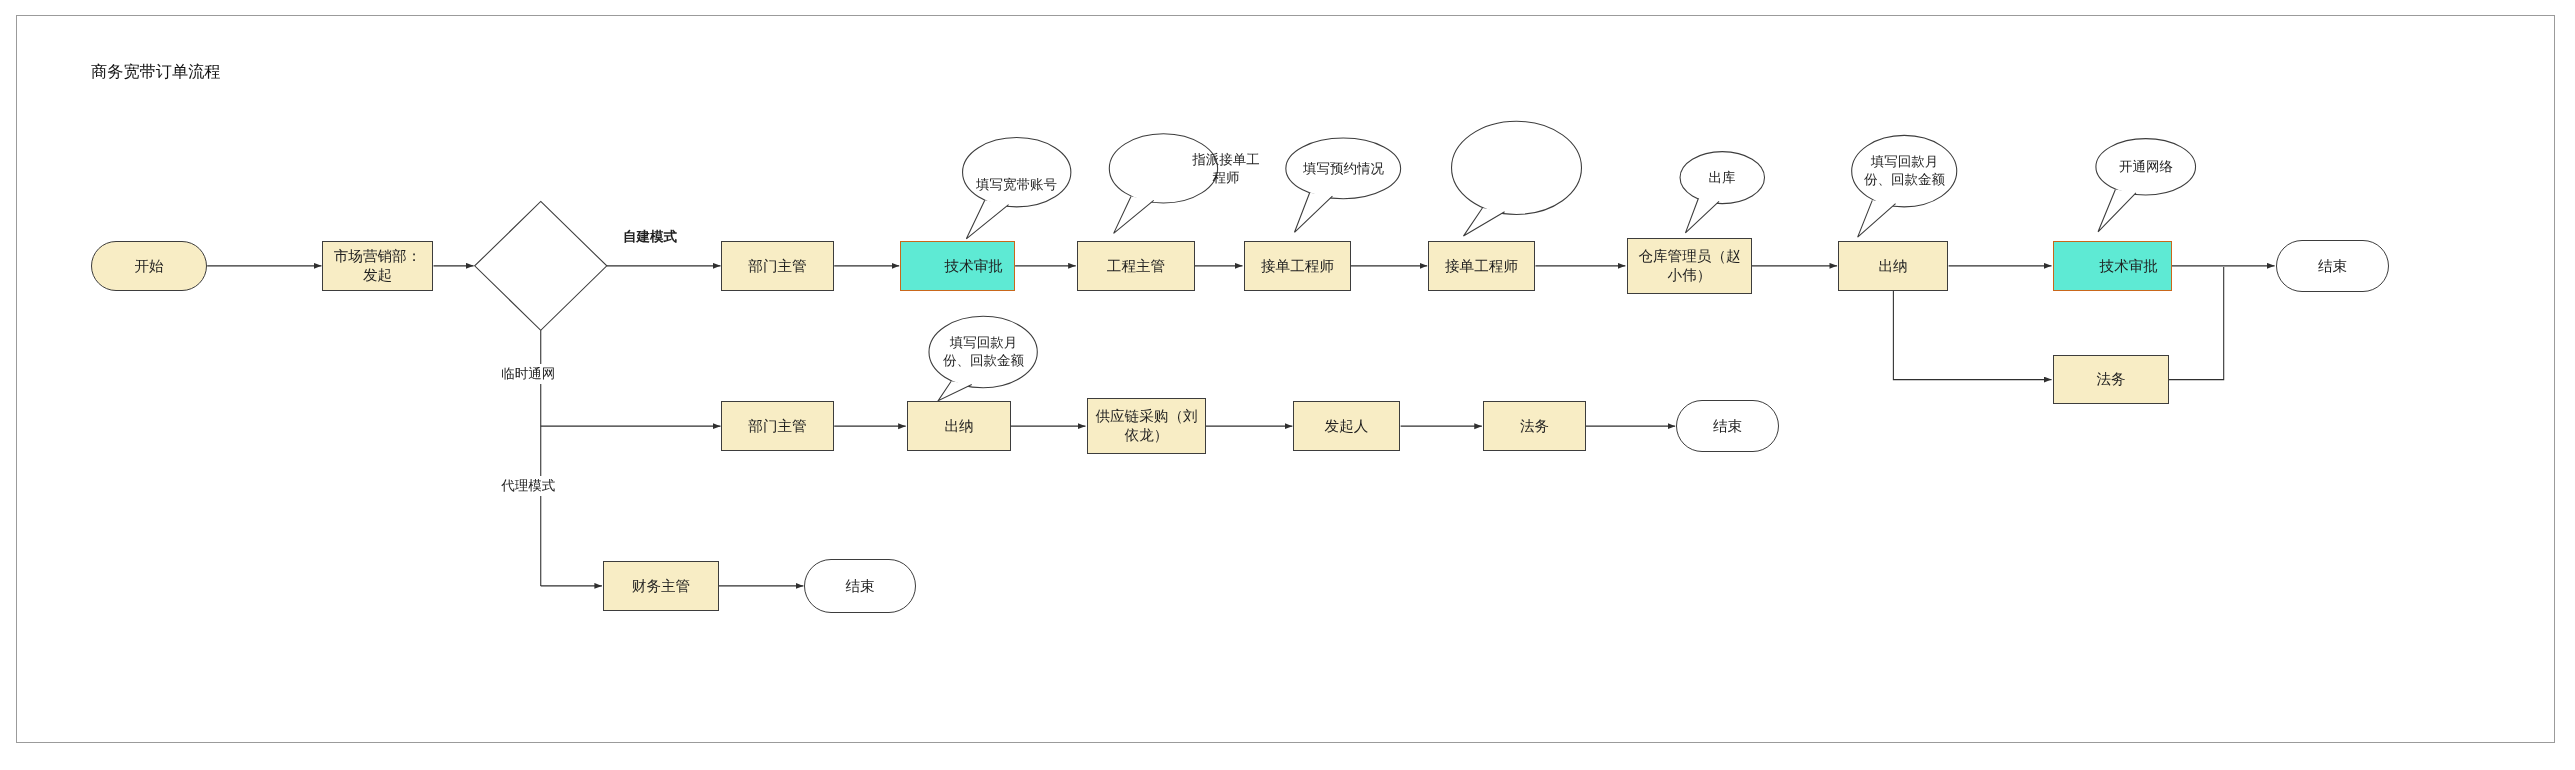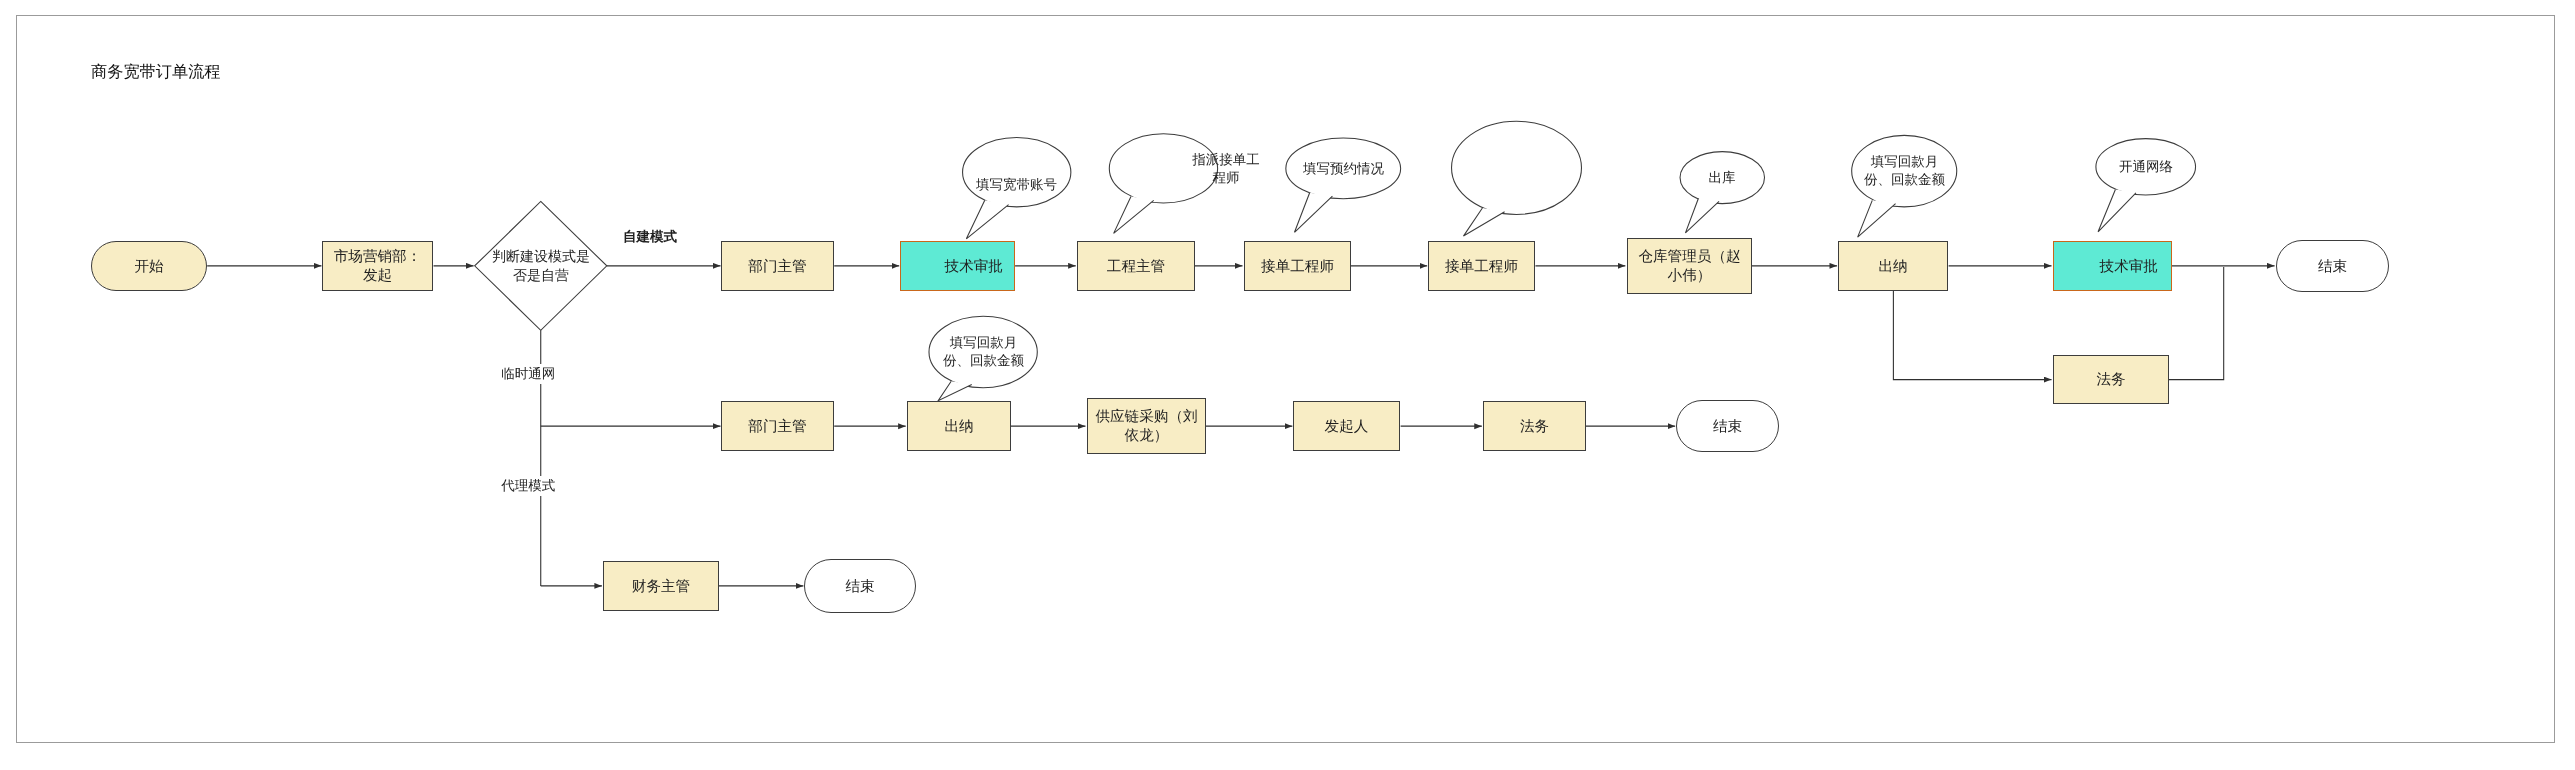--- a/index.html
+++ b/index.html
@@ -96,21 +96,20 @@
       <path class="shape" d="M3457,370 L3430,438 L3500,376"></path>
       <ellipse class="shape" cx="3962" cy="308" rx="92" ry="52"></ellipse>
       <path class="shape" d="M3906,350 L3874,428 L3944,356"></path>
       <ellipse class="shape" cx="1815" cy="650" rx="100" ry="66"></ellipse>
       <path class="shape" d="M1756,704 L1732,740 L1794,710"></path>
     </g>
   </svg>
 
   <div class="node stadium" style="left:91px;top:241px;width:116px;height:50px;">开始</div>
   <div class="node" style="left:322px;top:241px;width:111px;height:50px;">市场营销部：发起</div>
-  <div class="decision-text" style="left:489px;top:204px;width:104px;height:123px;">判断建设模式是否是自营</div>
   <div class="node" style="left:721px;top:241px;width:113px;height:50px;">部门主管</div>
   <div class="node orange" style="left:900px;top:241px;width:115px;height:50px;">技术审批</div>
   <div class="node" style="left:1077px;top:241px;width:118px;height:50px;">工程主管</div>
   <div class="node" style="left:1244px;top:241px;width:107px;height:50px;">接单工程师</div>
   <div class="node" style="left:1428px;top:241px;width:107px;height:50px;">接单工程师</div>
   <div class="node" style="left:1627px;top:238px;width:125px;height:56px;">仓库管理员（赵小伟）</div>
   <div class="node" style="left:1838px;top:241px;width:110px;height:50px;">出纳</div>
   <div class="node orange" style="left:2053px;top:241px;width:119px;height:50px;">技术审批</div>
   <div class="node stadium white" style="left:2276px;top:240px;width:113px;height:52px;">结束</div>
   <div class="node" style="left:2053px;top:355px;width:116px;height:49px;">法务</div>

